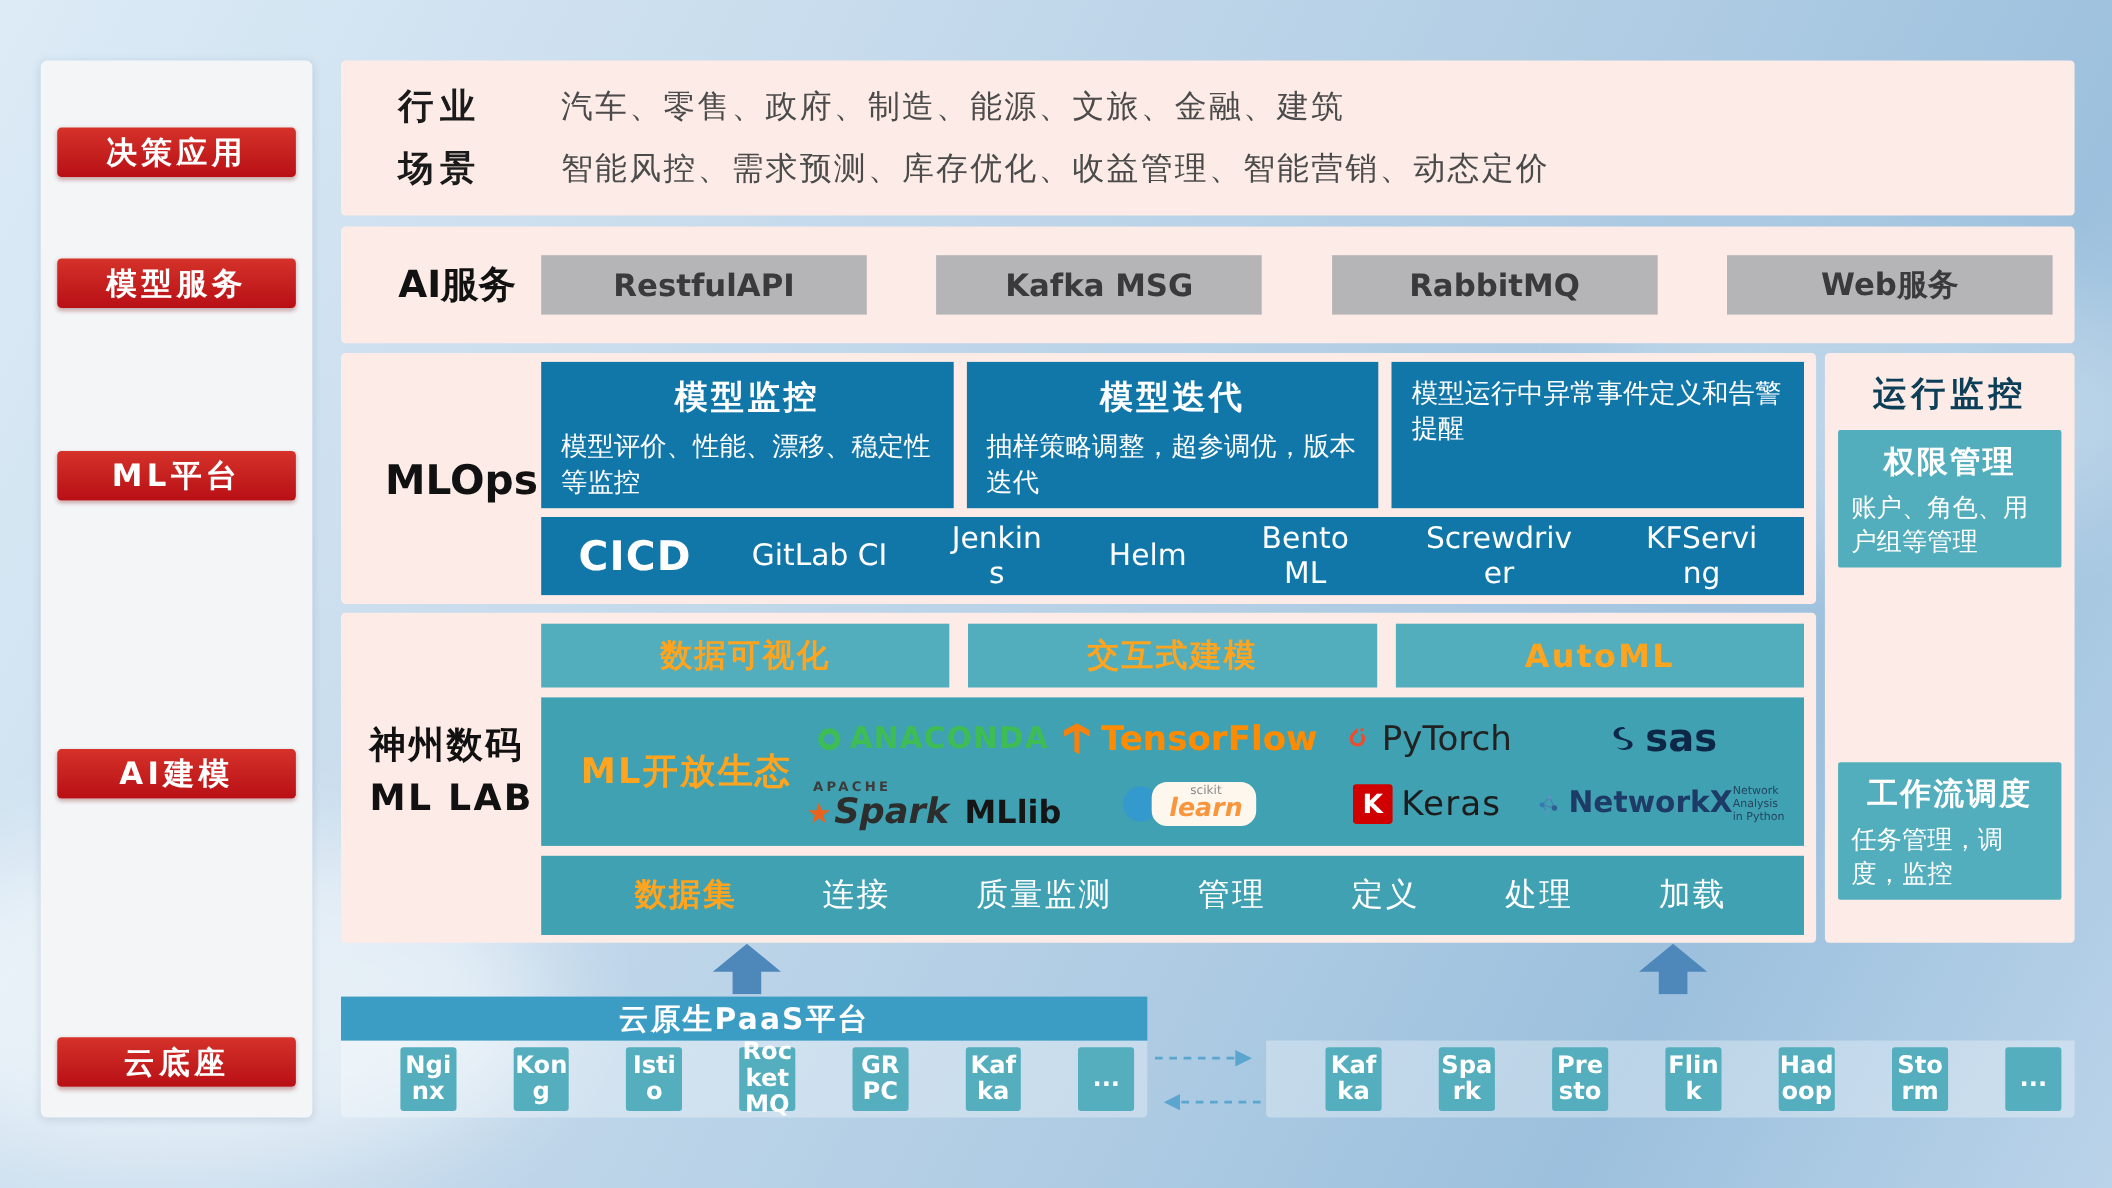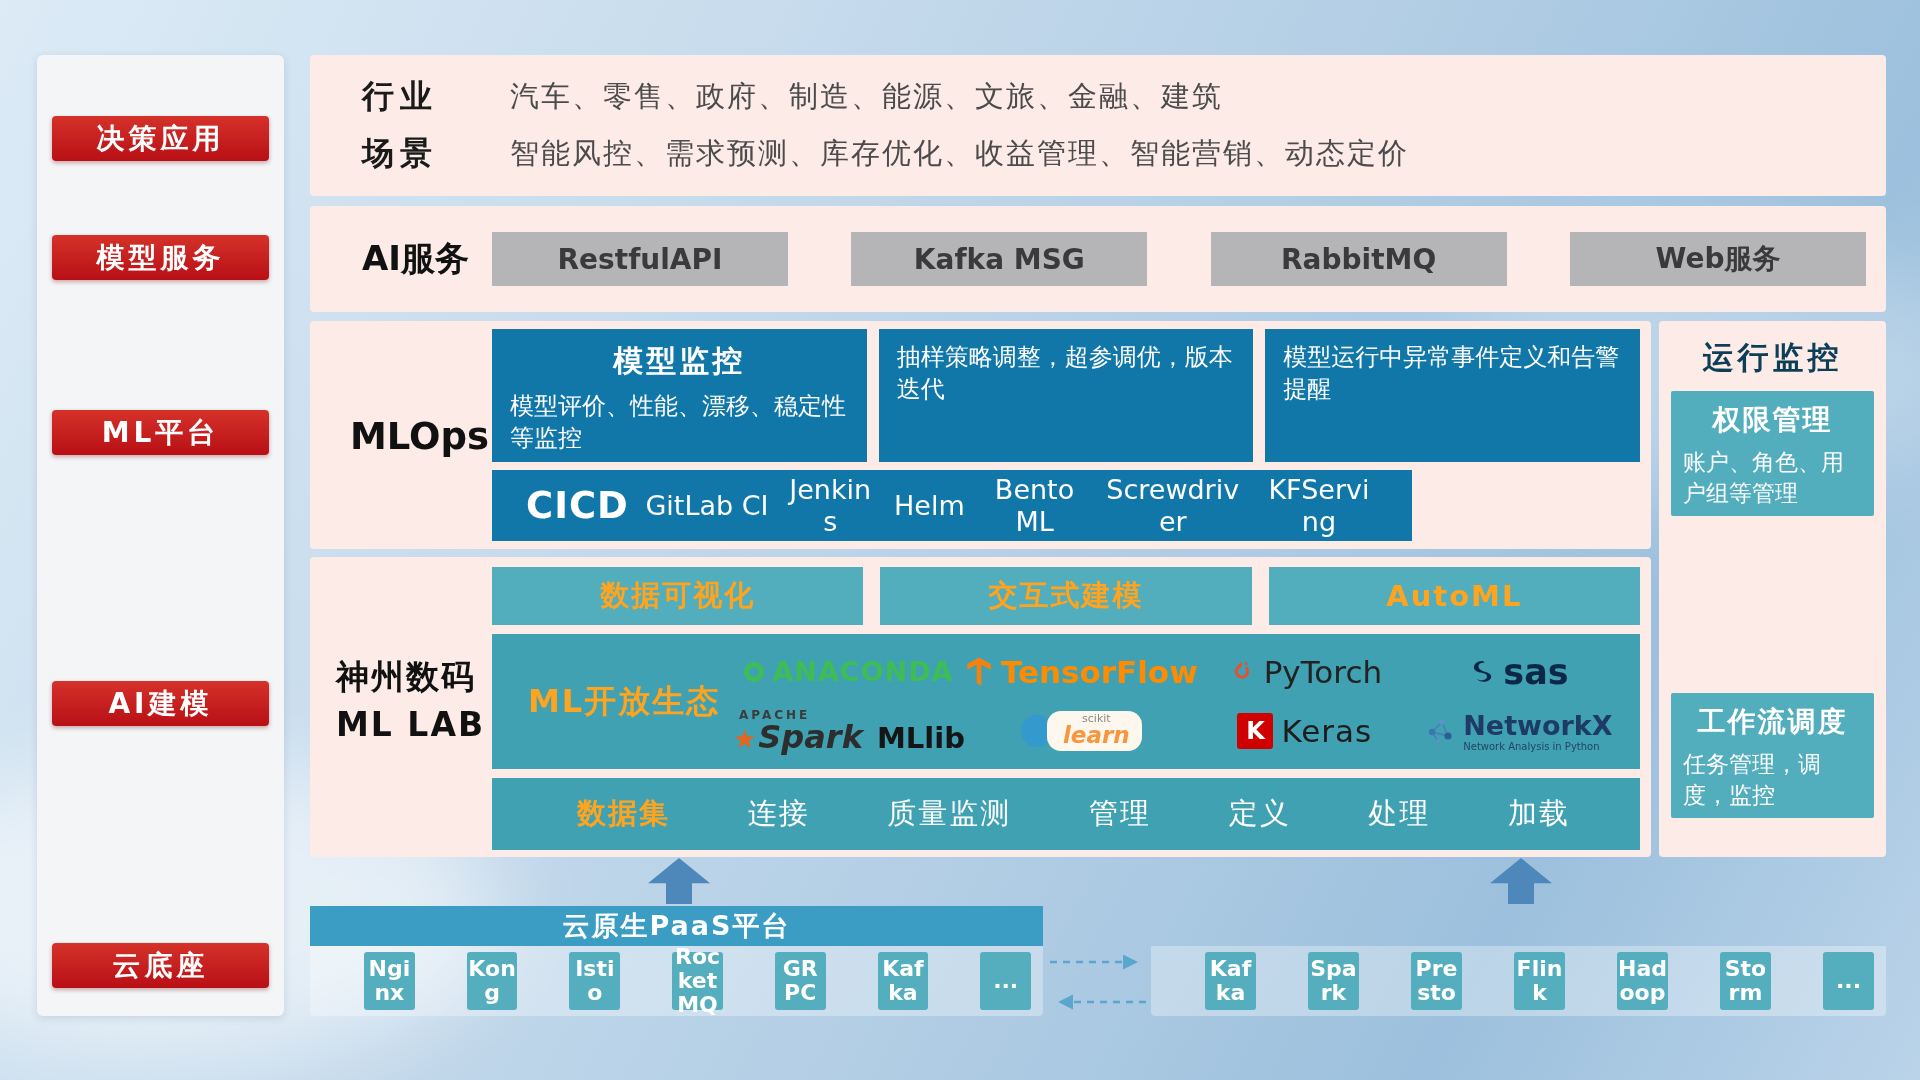--- a/index.html
+++ b/index.html
@@ -33,21 +33,21 @@
   .gray-btn { width:296px; height:54px; background:#b5b5b7; color:#3a3a3c; font-weight:bold; font-size:28px;
     display:flex; align-items:center; justify-content:center; cursor:pointer; }
 
   
   .sec-mlops { left:310px; top:321px; width:1341px; height:228px; }
   .mlops-label { position:absolute; left:40px; top:94px; font-size:37px; font-weight:bold; color:#111; }
   .mlops-cards { position:absolute; left:182px; top:8px; width:1148px; height:133px; display:flex; gap:12px; }
   .blue-card { flex:1; background:#1177a9; color:#fff; padding:12px 18px; }
   .card-title { text-align:center; font-size:30px; font-weight:bold; letter-spacing:3px; margin-bottom:8px; }
   .card-desc { font-size:24px; line-height:1.35; }
-  .cicd-bar { position:absolute; left:182px; top:149px; width:920px; height:71px; background:#1177a9; color:#fff;
+  .cicd-bar { position:absolute; left:182px; top:149px; width:1148px; height:71px; background:#1177a9; color:#fff;
     display:flex; align-items:center; justify-content:space-between; padding:0 34px; }
   .cicd-label { font-size:37px; font-weight:bold; letter-spacing:1px; }
   .cicd-item { font-size:27px; font-weight:500; text-align:center; word-break:break-all; line-height:1.15; }
 
   
   .monitor { left:1659px; top:321px; width:227px; height:536px; }
   .monitor-title { margin-top:16px; text-align:center; font-size:31px; font-weight:bold; color:#0c3e57; letter-spacing:4px; }
   .mon-card { position:absolute; left:12px; width:203px; background:#52adbc; color:#fff; border-radius:2px; padding:10px 12px; }
   .mon-title { text-align:center; font-size:28px; font-weight:bold; letter-spacing:2px; margin-bottom:8px; }
   .mon-desc { font-size:23px; line-height:1.35; }
@@ -76,21 +76,21 @@
   .spark-text { font-size:32px; font-weight:bold; font-style:italic; color:#2d2d2d; }
   .mllib-text { font-size:29px; font-weight:600; color:#151515; margin-left:14px; font-style:normal; }
   .scikit-circle { width:32px; height:32px; border-radius:50%; background:#3499cd; margin-right:-14px; }
   .scikit-blob { background:#fdf7ee; border-radius:14px; padding:2px 12px 4px 16px; display:flex; flex-direction:column;
     align-items:center; line-height:1; }
   .scikit-small { font-size:11px; color:#8a8a8a; }
   .scikit-learn { font-size:23px; font-weight:bold; font-style:italic; color:#f8953d; }
   .keras-box { width:36px; height:36px; background:#d00000; color:#fff; border-radius:3px; font-size:24px; font-weight:bold;
     display:flex; align-items:center; justify-content:center; }
   .keras-text { font-size:31px; color:#1c1c1c; font-weight:500; letter-spacing:1px; }
-  .nx-col { display:flex; flex-direction:column; line-height:1.15; }
+  .nx-col { display:flex; flex-direction:row; line-height:1.15; }
   .nx-text { font-size:27px; font-weight:bold; color:#1d3b66; }
   .nx-sub { font-size:10px; color:#24455f; }
   .data-row { position:absolute; left:182px; top:221px; width:1148px; height:72px; background:#3fa1b2;
     display:flex; align-items:center; justify-content:space-between; padding:0 70px 0 85px; }
   .ds-label { font-size:29px; font-weight:bold; color:#ffa41e; letter-spacing:2px; }
   .ds-item { font-size:29px; color:#fff; letter-spacing:2px; }
 
   
   .up-arrow { position:absolute; top:858px; width:62px; height:46px; background:#4e88bb;
     clip-path:polygon(50% 0,100% 55%,71% 55%,71% 100%,29% 100%,29% 55%,0 55%); }
@@ -139,20 +139,21 @@
   </section>
 
   <section class="panel sec-mlops">
     <span class="mlops-label">MLOps</span>
     <div class="mlops-cards">
       <div class="blue-card">
         <div class="card-title">模型监控</div>
         <div class="card-desc">模型评价、性能、漂移、稳定性等监控</div>
       </div>
       <div class="blue-card">
+        <div class="card-title">模型迭代</div>
         <div class="card-desc">抽样策略调整，超参调优，版本迭代</div>
       </div>
       <div class="blue-card">
         <div class="card-desc">模型运行中异常事件定义和告警提醒</div>
       </div>
     </div>
     <div class="cicd-bar">
       <span class="cicd-label">CICD</span>
       <span class="cicd-item" style="width:128px">GitLab CI</span>
       <span class="cicd-item" style="width:90px">Jenkins</span>

